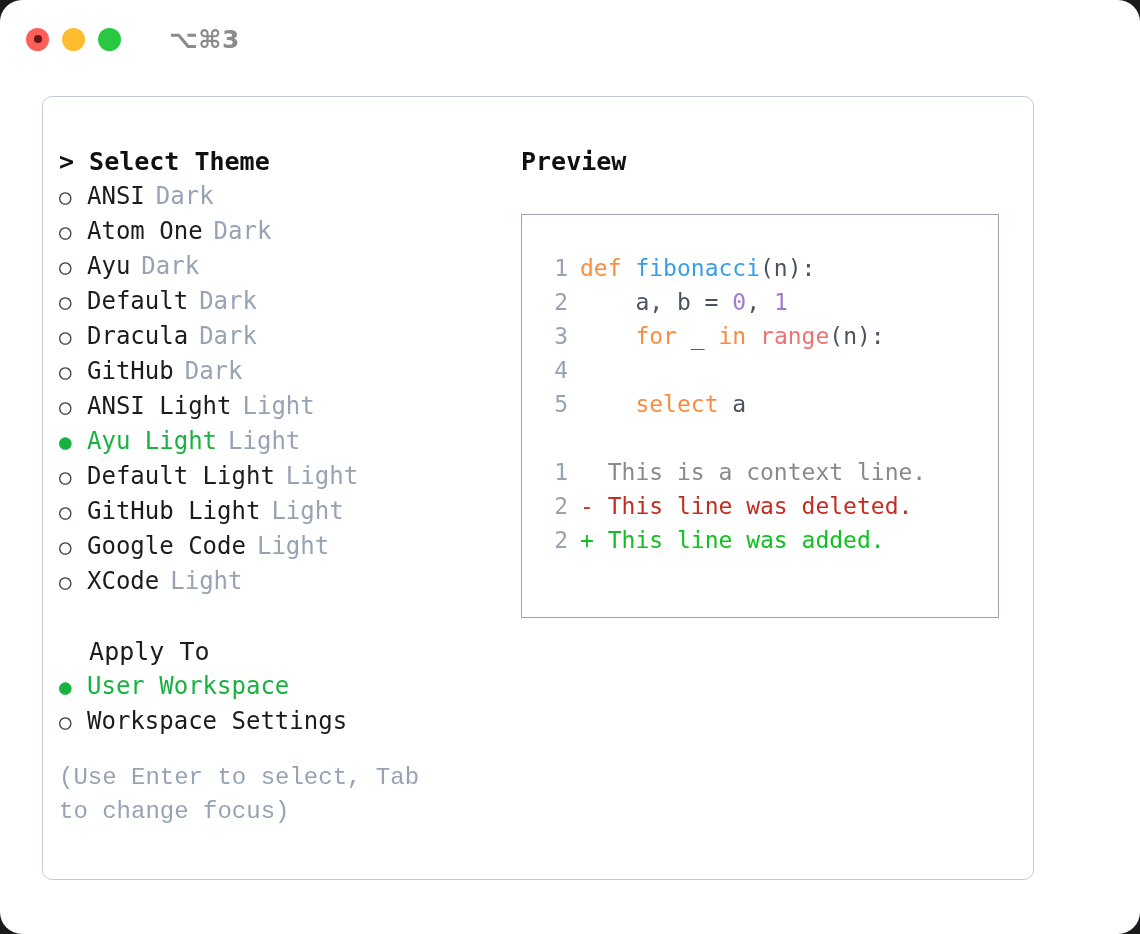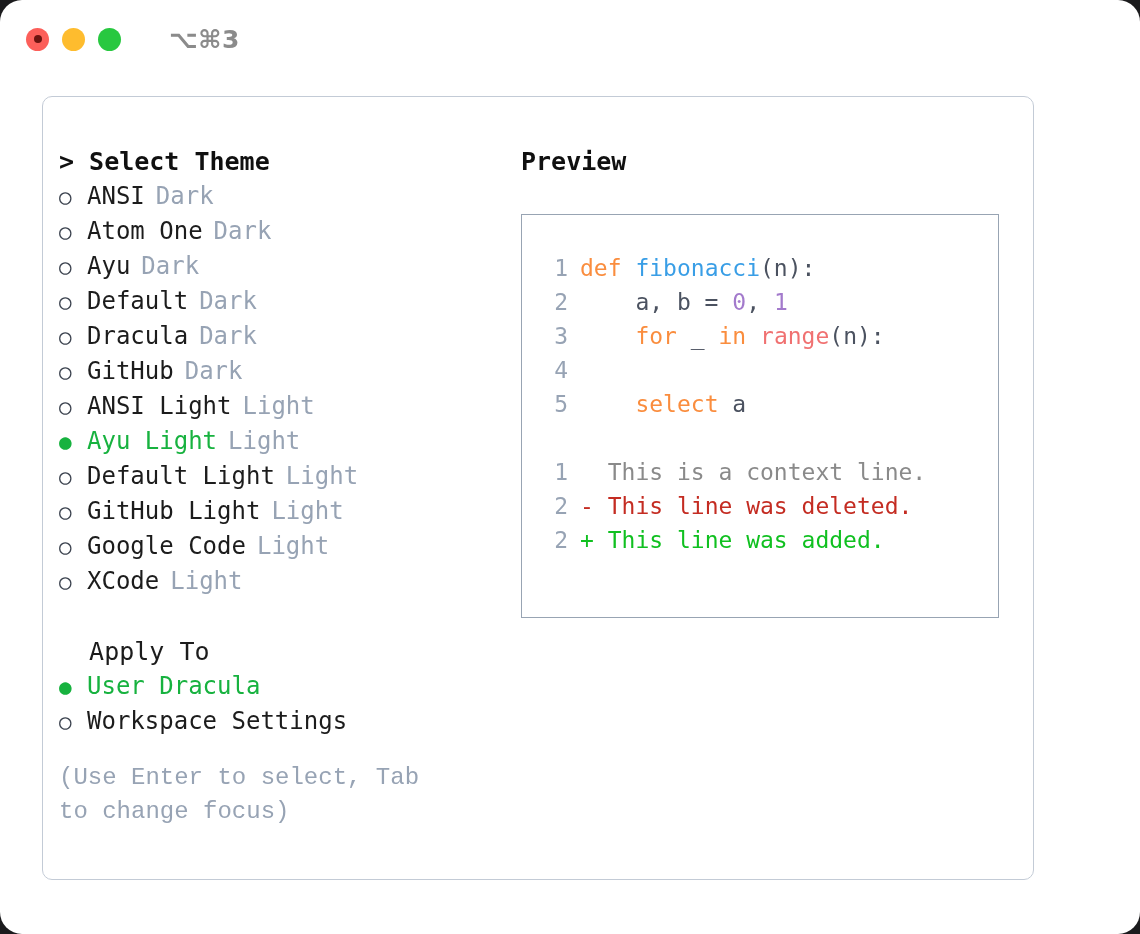--- a/index.html
+++ b/index.html
@@ -231,21 +231,21 @@
             <div class="opt-row"><span class="marker">○</span><span class="opt-label">GitHub Light</span><span class="opt-tag">Light</span></div>
             <div class="opt-row"><span class="marker">○</span><span class="opt-label">Google Code</span><span class="opt-tag">Light</span></div>
             <div class="opt-row"><span class="marker">○</span><span class="opt-label">XCode</span><span class="opt-tag">Light</span></div>
           </div>
 
         <div class="spacer-lg"></div>
 
         <div class="section-header plain">  Apply To</div>
 
         <div id="apply-list">
-            <div class="opt-row selected"><span class="marker on">●</span><span class="opt-label">User Dracula</span></div>
+            <div class="opt-row selected"><span class="marker on">●</span><span class="opt-label">User Workspace</span></div>
             <div class="opt-row"><span class="marker">○</span><span class="opt-label">Workspace Settings</span></div>
           </div>
 
         <div class="spacer-sm"></div>
 
         <div class="hint">(Use Enter to select, Tab to change focus)</div>
       </div>
 
       <div class="col-right">
 

